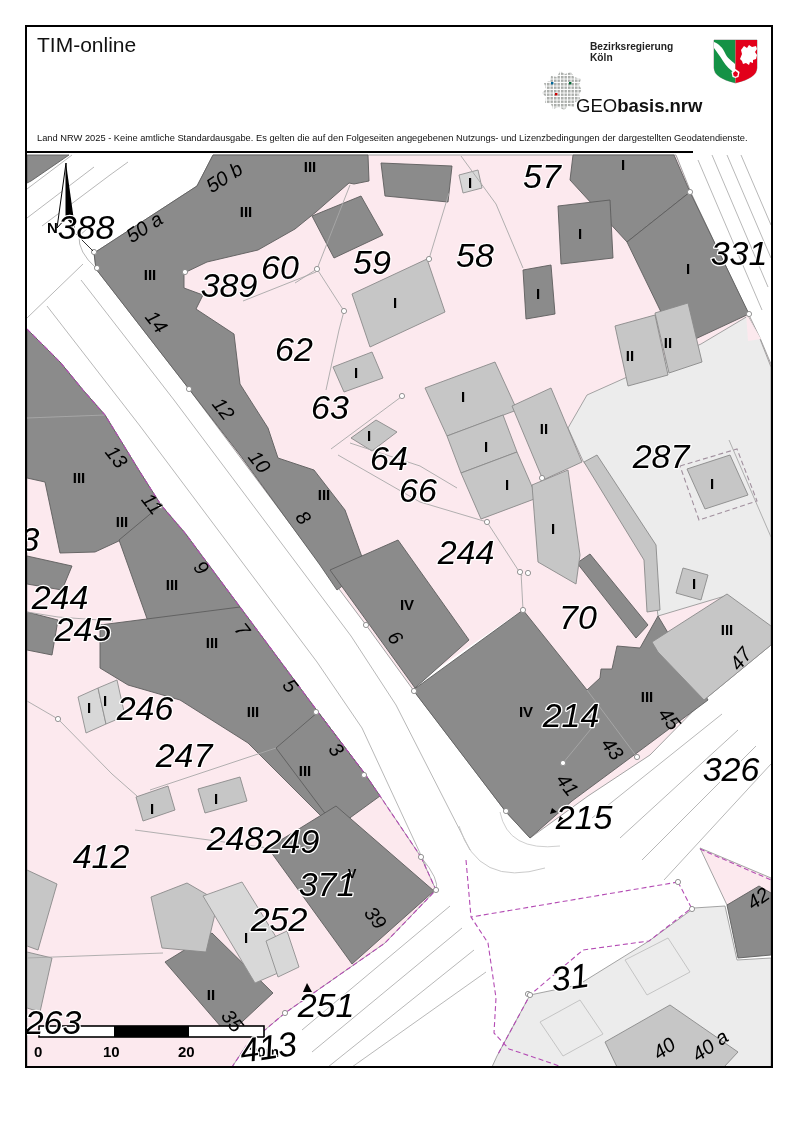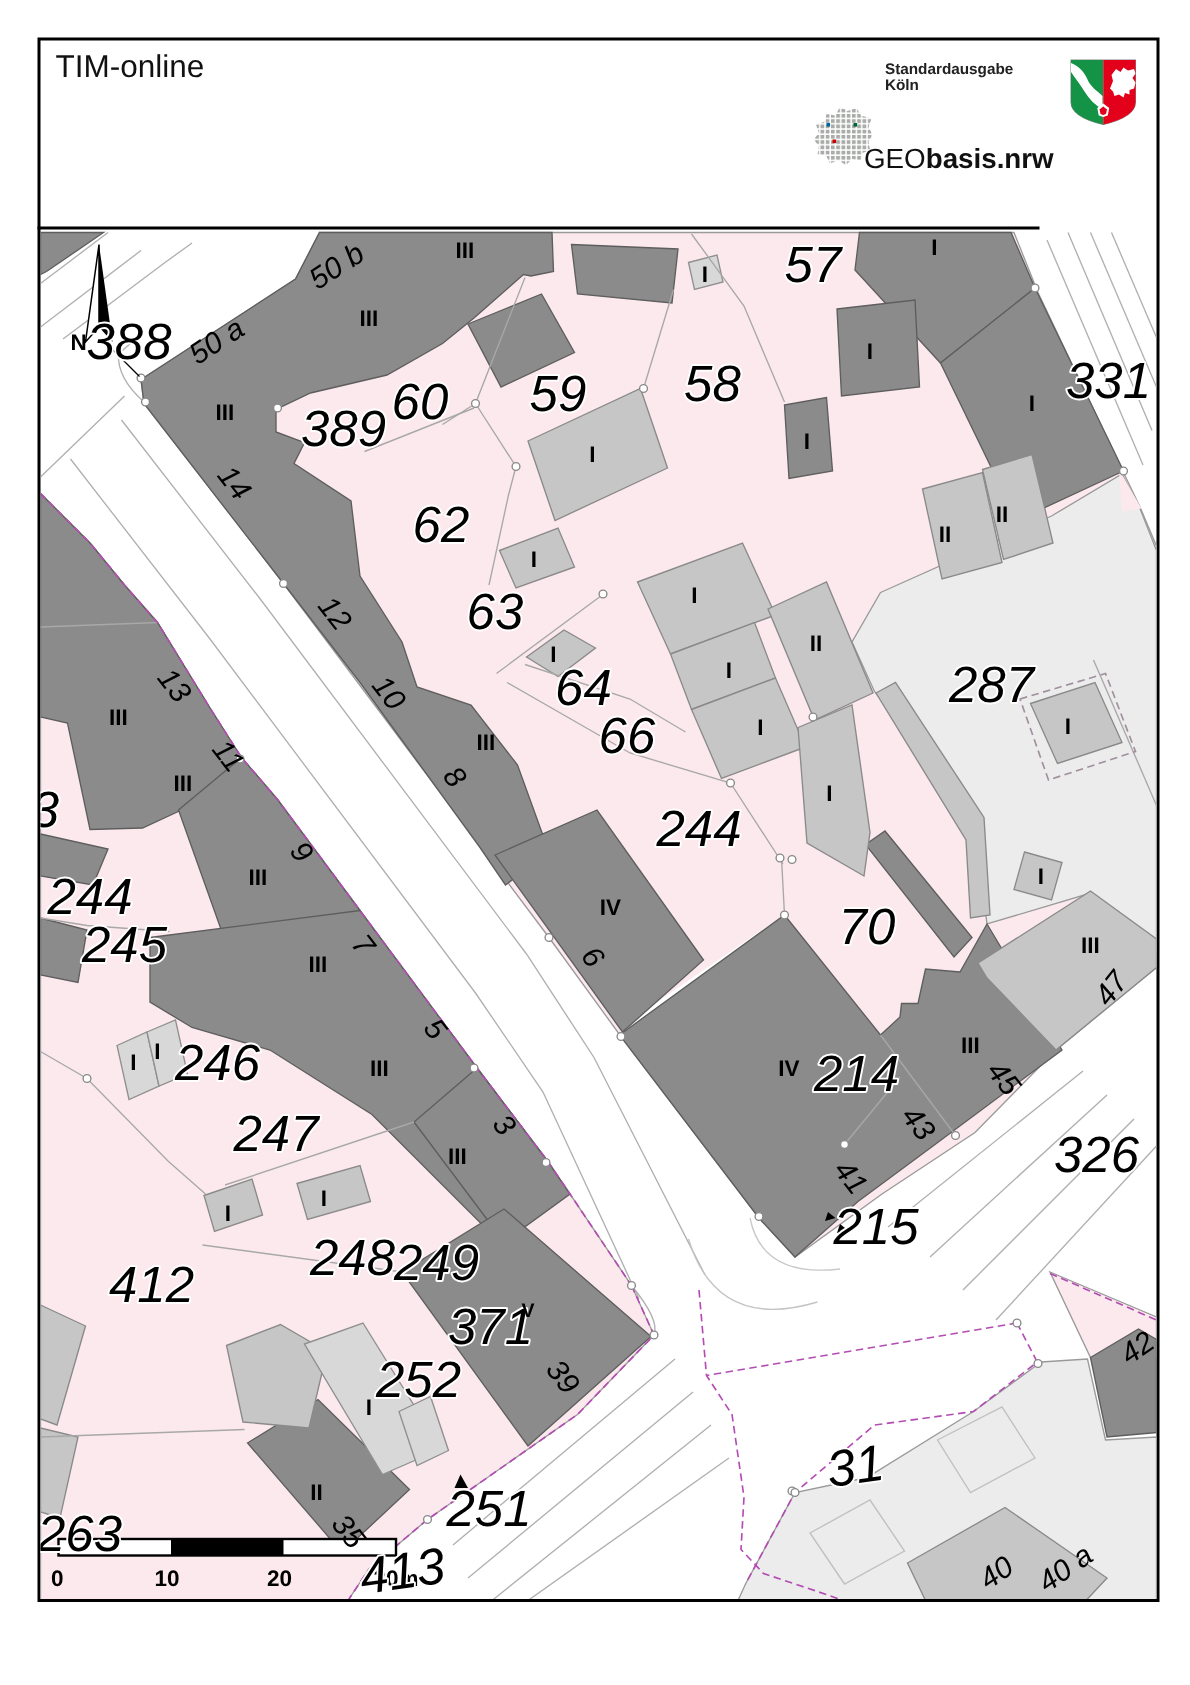--- a/index.html
+++ b/index.html
@@ -13,21 +13,22 @@
 #bez{position:absolute;left:565px;top:16px;font-size:10.2px;font-weight:bold;color:#222;}
 #geotext{position:absolute;left:551px;top:70px;font-size:18.5px;color:#111;}
 #geotext b{font-weight:bold;}
 .abs{position:absolute;}
 </style>
 </head>
 <body>
 <div id="frame"></div>
 <div id="header">
   <div id="title">TIM-online</div>
-  <div id="bez">Standardausgabe Köln</div>
+  <div id="disc">Land NRW 2025 - Keine amtliche Standardausgabe. Es gelten die auf den Folgeseiten angegebenen Nutzungs- und Lizenzbedingungen der dargestellten Geodatendienste.</div>
+  <div id="bez">Bezirksregierung Köln</div>
   <div id="geotext">GEO<b>basis.nrw</b></div>
 </div>
 
 <svg class="abs" style="left:713px;top:39px" width="45" height="45" viewBox="0 0 45 45">
   <path d="M1,1 h43 v28 q0,10 -21.5,15 Q1,39 1,29 Z" fill="#fff" stroke="#888" stroke-width="0.7"></path>
   <path d="M1,1 h21.5 v43 Q1,39 1,29 Z" fill="#149246"></path>
   <path d="M22.5,1 H44 v28 q0,10 -21.5,15 Z" fill="#e2001a"></path>
   <path d="M1,3 C6,5 10,9 12,14 C14,19 19,22 22,25 L22,34 C17,31 13,27 10,22 C7,17 3,12 1,9 Z" fill="#fff"></path>
   <path d="M27,20 l2,-5 -1,-4 3,-4 3,2 2,-3 3,2 4,-1 1,3 -2,3 2,3 -1,4 -3,1 0,3 -3,-1 -1,3 -3,-2 -3,1 -1,-3 Z" fill="#fff"></path>
   <path d="M22.5,30 l4,3 -1,5 -3,1 -3,-1 -1,-5 Z" fill="#fff"></path>

